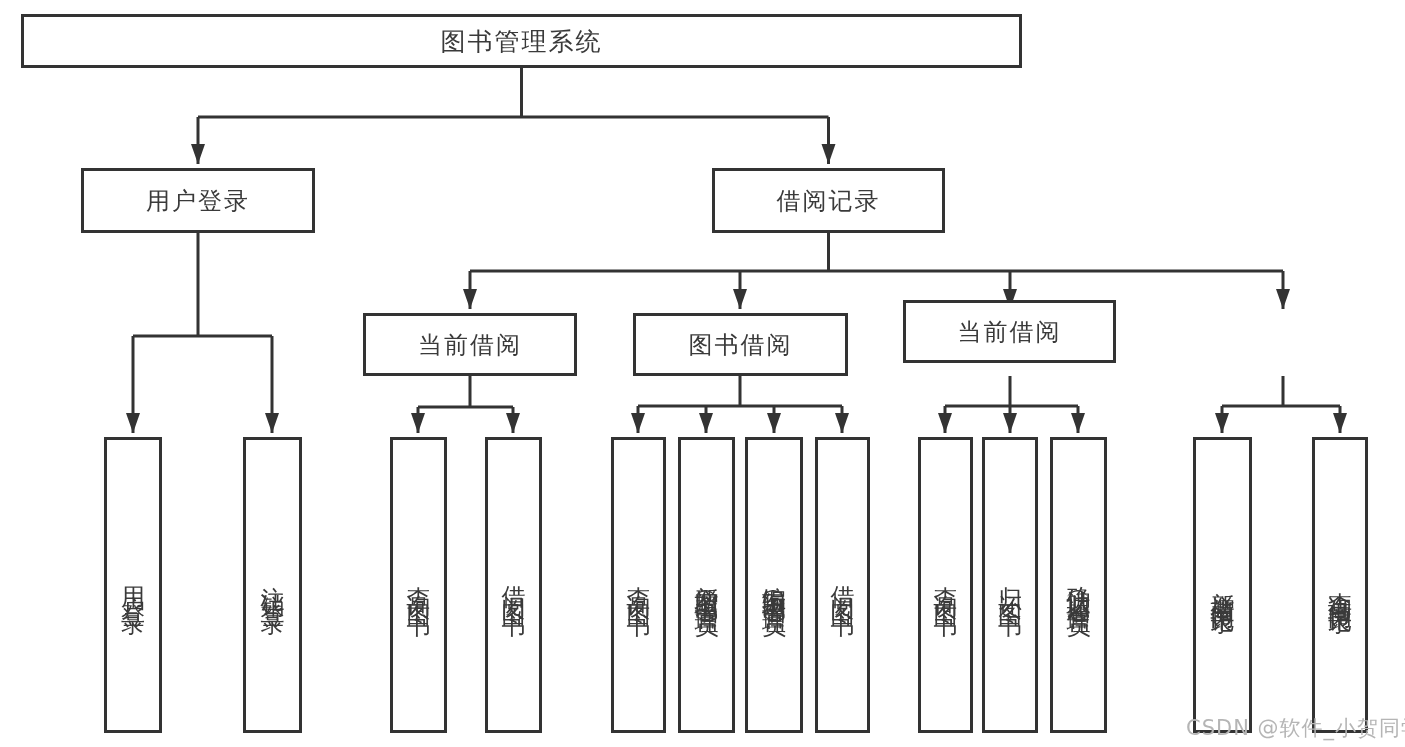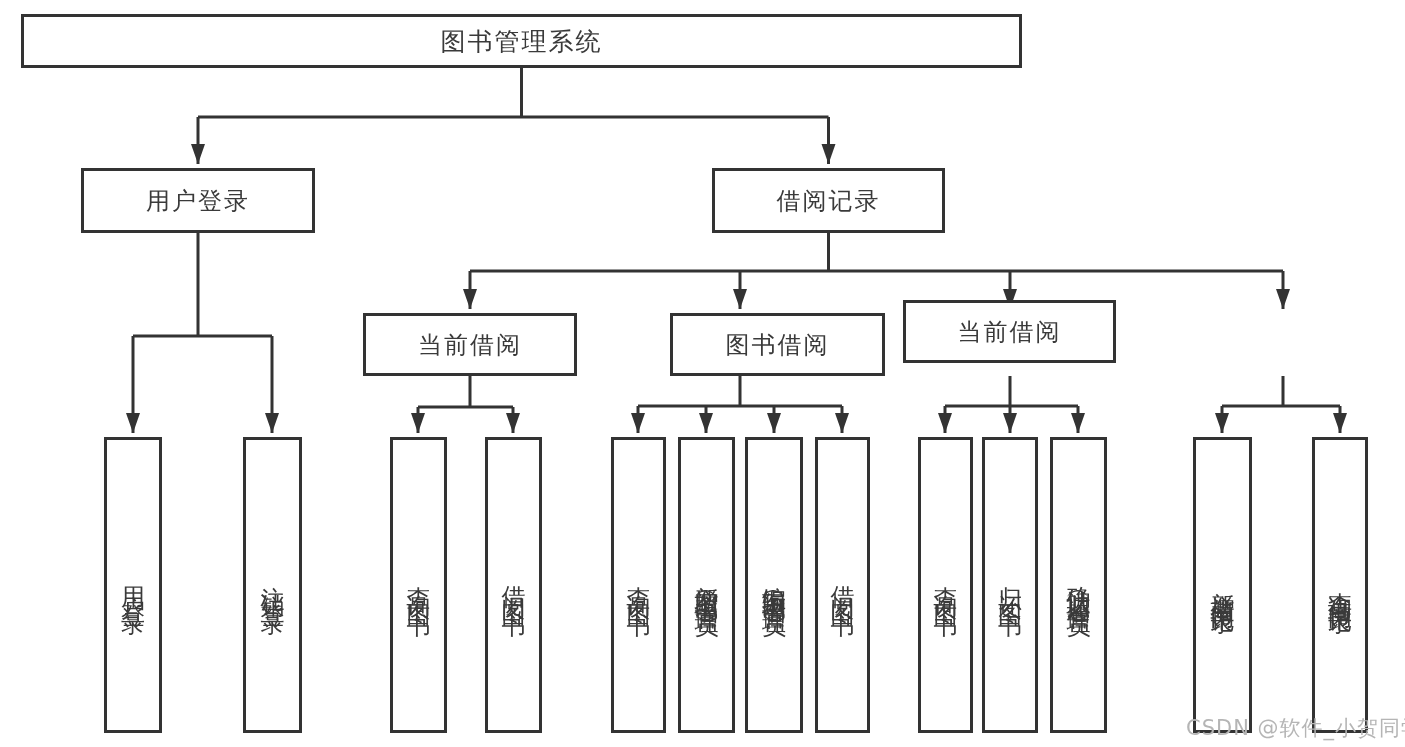--- a/index.html
+++ b/index.html
@@ -105,21 +105,21 @@
     <path class="wire" d="M1222,406 V433" marker-end="url(#arrow)"></path>
     <path class="wire" d="M1340,406 V433" marker-end="url(#arrow)"></path>
   </svg>
 
   <div class="node root" style="left:21px;top:14px;width:1001px;height:54px">图书管理系统</div>
 
   <div class="node" style="left:81px;top:168px;width:234px;height:65px">用户登录</div>
   <div class="node" style="left:712px;top:168px;width:233px;height:65px">借阅记录</div>
 
   <div class="node" style="left:363px;top:313px;width:214px;height:63px">当前借阅</div>
-  <div class="node" style="left:670px;top:313px;width:215px;height:63px">图书借阅</div>
+  <div class="node" style="left:633px;top:313px;width:215px;height:63px">图书借阅</div>
   <div class="node" style="left:903px;top:300px;width:213px;height:63px">当前借阅</div>
 
   <div class="node leaf" style="left:104px;top:437px;width:58px;height:296px">用户登录</div>
   <div class="node leaf" style="left:243px;top:437px;width:59px;height:296px">注销登录</div>
 
   <div class="node leaf" style="left:390px;top:437px;width:57px;height:296px">查询图书</div>
   <div class="node leaf" style="left:485px;top:437px;width:57px;height:296px">借阅图书</div>
 
   <div class="node leaf" style="left:611px;top:437px;width:55px;height:296px">查询图书</div>
   <div class="node leaf leaf-long" style="left:678px;top:437px;width:57px;height:296px">新增图书（管理员）</div>

